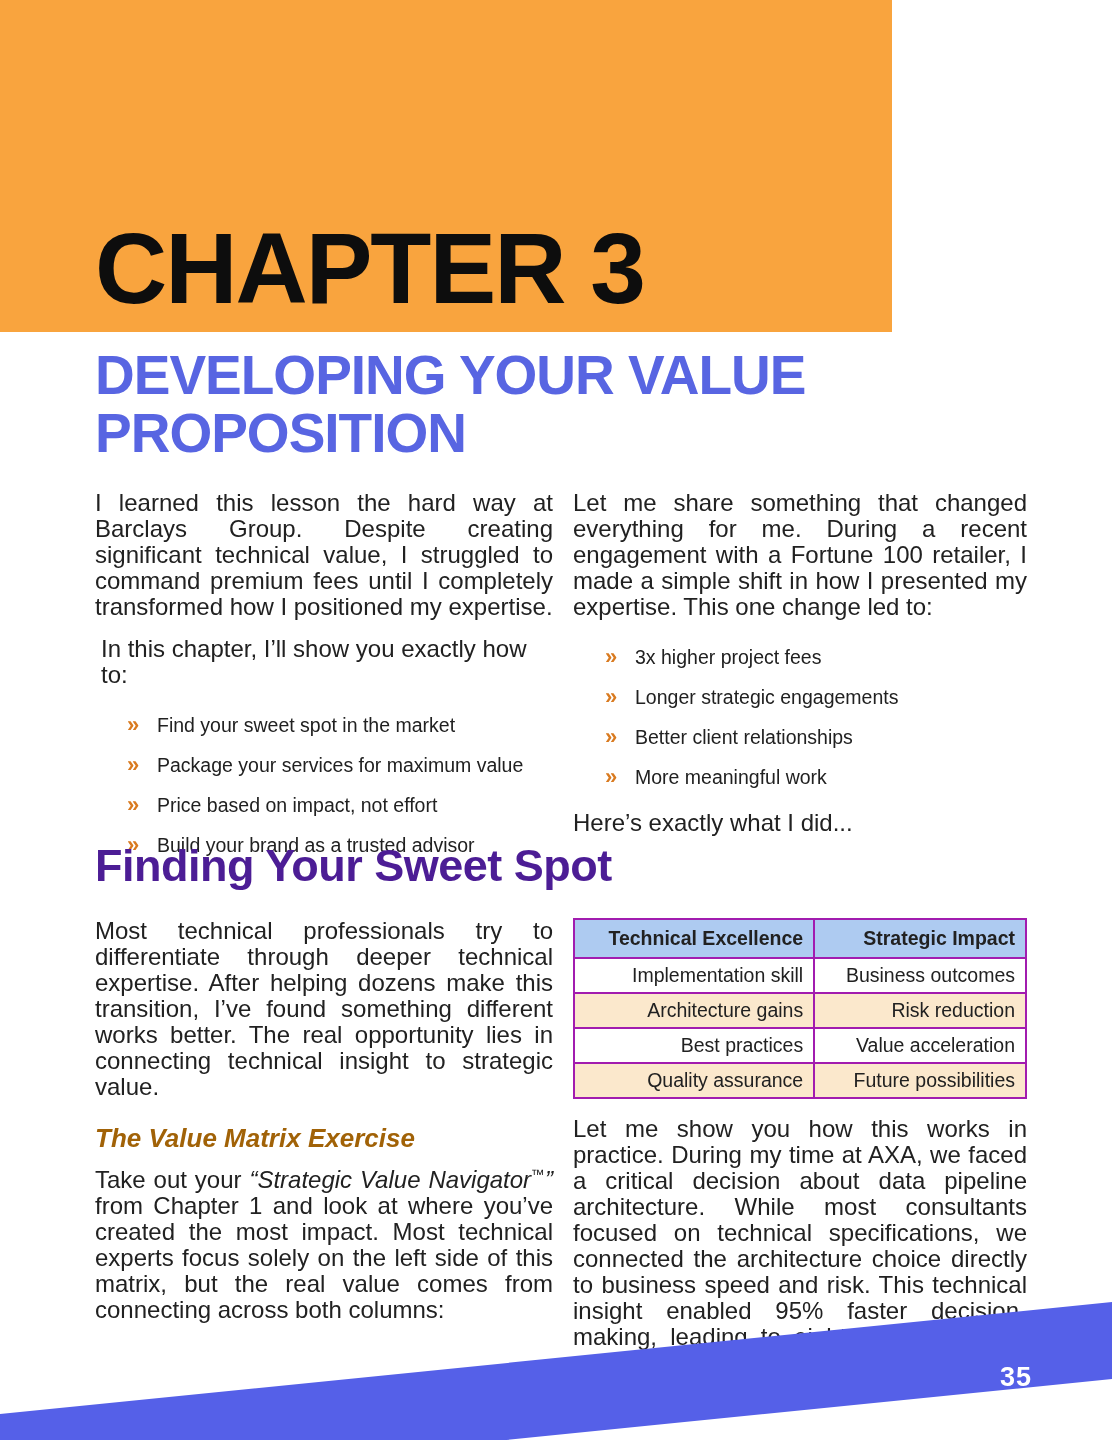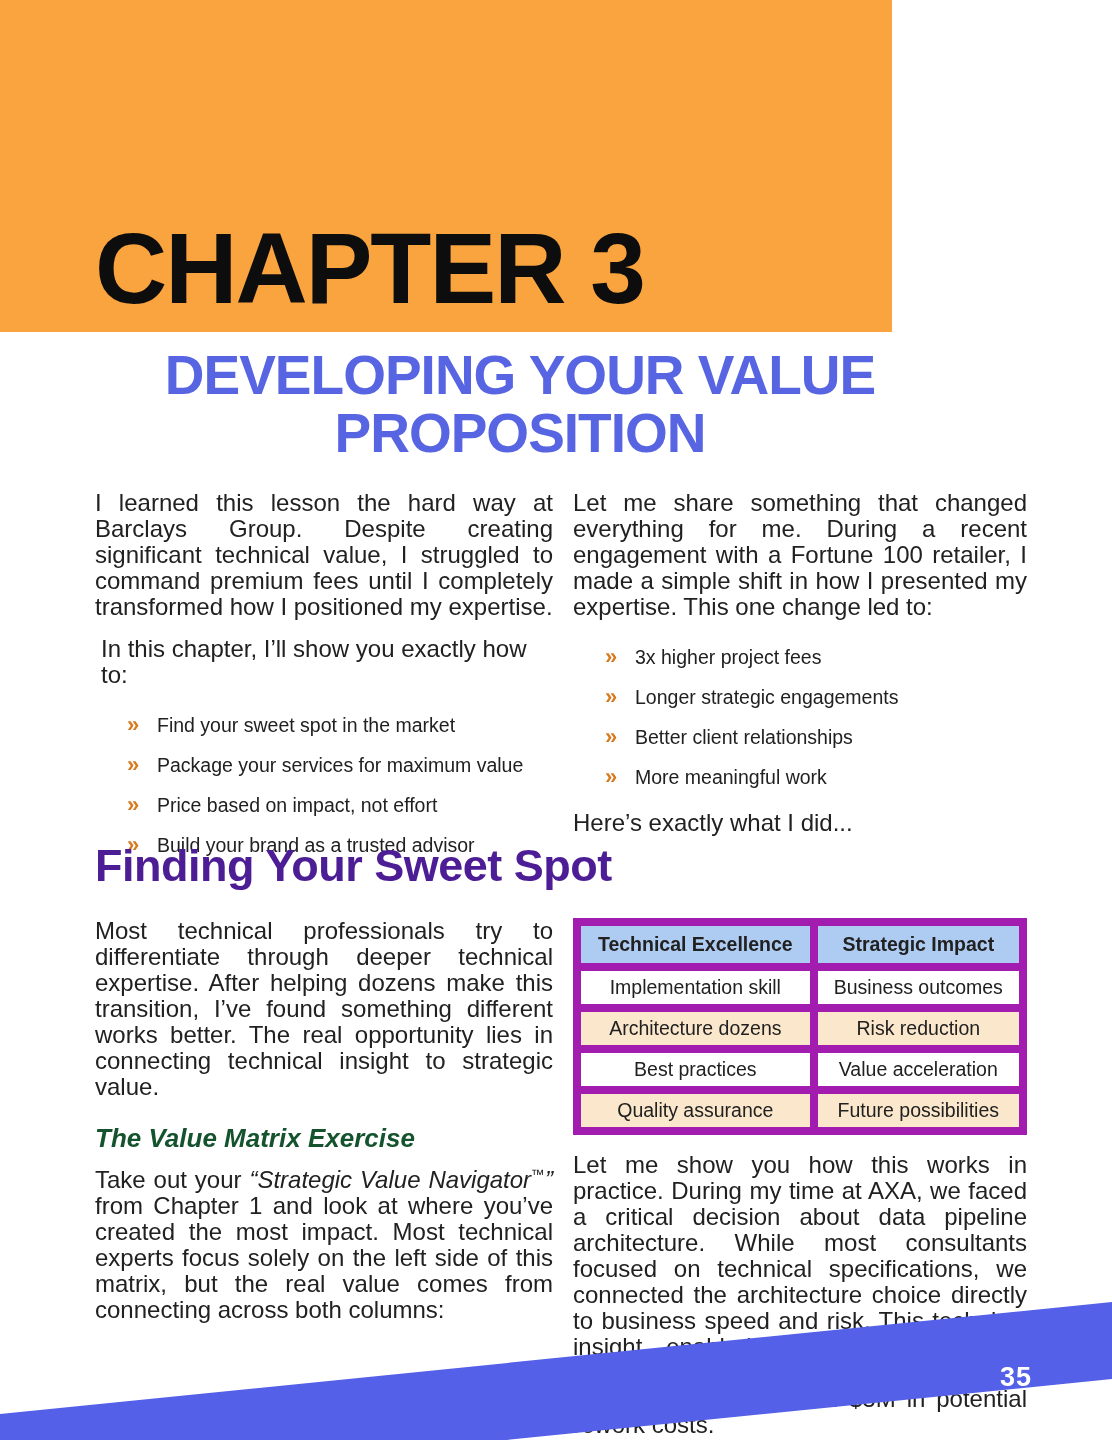--- a/index.html
+++ b/index.html
@@ -18,21 +18,21 @@
   }
   .chapter-label{
     position:absolute;left:95px;bottom:14px;
     font-size:100px;font-weight:800;letter-spacing:-2px;
     color:#0d0d0d;line-height:1;
   }
   
   .doc-title{
     position:absolute;left:95px;top:346px;width:850px;
     font-size:55px;font-weight:800;letter-spacing:-1px;
-    line-height:1.06;color:#5865e2;text-align:center;
+    line-height:1.06;color:#5865e2;
   }
   
   .cols{
     position:absolute;left:95px;width:932px;
     display:grid;grid-template-columns:458px 454px;column-gap:20px;
   }
   .intro{top:490px;}
   .main{top:918px;}
   p{margin:0;font-size:24px;line-height:26px;}
   .just{text-align:justify;}
@@ -52,33 +52,33 @@
   }
   
   .section-heading{
     position:absolute;left:95px;top:843px;
     font-size:45px;font-weight:800;letter-spacing:-0.5px;
     color:#4c1d95;line-height:1;
   }
   .subheading{
     margin-top:24px;
     font-size:26px;font-weight:700;font-style:italic;
-    color:#14532d;line-height:1.1;
+    color:#a16207;line-height:1.1;
   }
   .ital{font-style:italic;}
   .tm{font-size:0.58em;vertical-align:super;font-style:italic;}
   
   .vtable{
     width:100%;border-collapse:collapse;
     font-size:19.5px;
   }
   .vtable th,.vtable td{
-    border:8px solid #a21caf;
+    border:2px solid #a21caf;
     padding:4px 10px 5px 10px;
-    text-align:center;font-weight:400;
+    text-align:right;font-weight:400;
     height:24px;
   }
   .vtable th{background:#aecbf1;font-weight:700;height:28px;}
   .vtable tr.alt td{background:#fbe8cc;}
   
   .footer-svg{position:absolute;left:0;top:0;width:1112px;height:1440px;pointer-events:none;}
   .page-num{
     position:absolute;right:80px;top:1362px;
     font-size:27px;font-weight:800;color:#ffffff;
     letter-spacing:1px;
@@ -157,21 +157,21 @@
             <th>Technical Excellence</th>
             <th>Strategic Impact</th>
           </tr>
         </thead>
         <tbody>
           <tr>
             <td>Implementation skill</td>
             <td>Business outcomes</td>
           </tr>
           <tr class="alt">
-            <td>Architecture dozens</td>
+            <td>Architecture gains</td>
             <td>Risk reduction</td>
           </tr>
           <tr>
             <td>Best practices</td>
             <td>Value acceleration</td>
           </tr>
           <tr class="alt">
             <td>Quality assurance</td>
             <td>Future possibilities</td>
           </tr>

